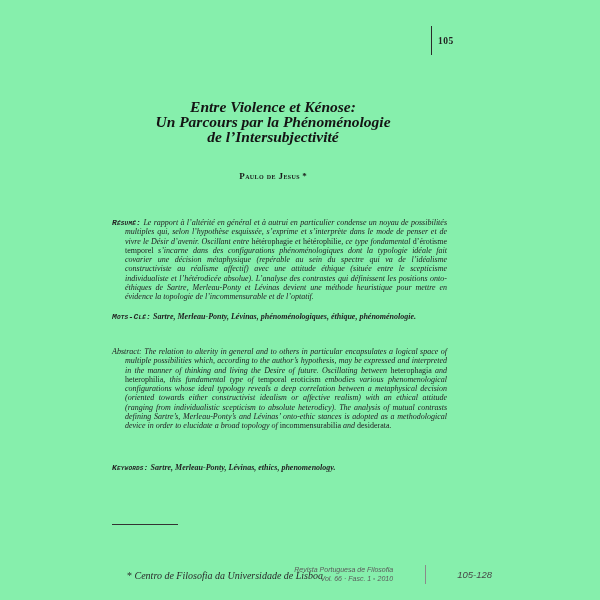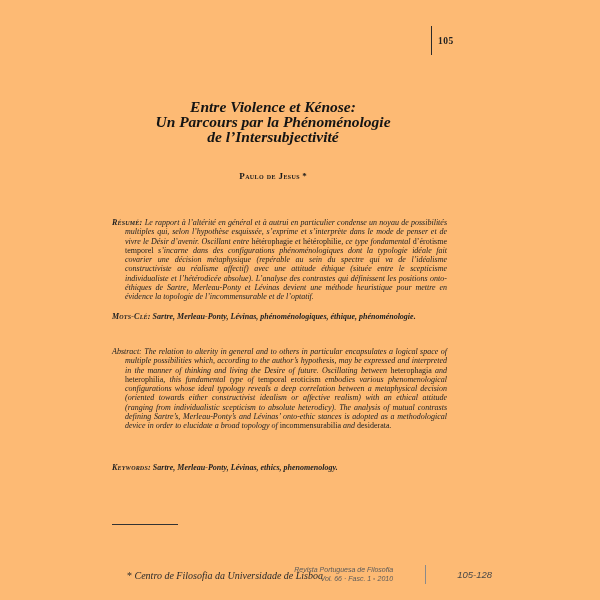--- a/index.html
+++ b/index.html
@@ -3,21 +3,21 @@
 <meta charset="utf-8">
 <style>
   html, body { margin: 0; padding: 0; }
   body {
     width: 600px; height: 600px;
     background: #fdfdfd;
     overflow: hidden;
     font-family: "Liberation Serif", serif;
     color: #1c1c1c;
   }
-  .page { position: relative; width: 600px; height: 600px; background: #fdba74; }
+  .page { position: relative; width: 600px; height: 600px; background: #86efac; }
 
   
   .pagehead {
     position: absolute; top: 26px; left: 431px; height: 29px;
     display: flex; align-items: center;
     border-left: 1.6px solid #2a2a2a; padding-left: 6px;
   }
   .pagehead .num { font-weight: bold; font-size: 9.5px; letter-spacing: 0.5px; color: #222; }
 
   
@@ -34,21 +34,21 @@
   .body-par {
     font-size: 8px; line-height: 9.3px; text-align: justify;
     padding-left: 13px; text-indent: -13px;
     font-style: italic; color: #222;
   }
   .resume   { top: 210px; }
   .mots     { top: 304px; font-weight: bold; }
   .abstract { top: 339px; }
   .keywords { top: 455px; font-weight: bold; }
 
-  .label { font-weight: bold; }
+  .label { font-weight: bold; font-family: Liberation Mono, monospace; }
   .label-sc { font-variant: small-caps; letter-spacing: 0.2px; }
   .seg-roman { font-style: normal; }
 
   
   .fn-rule { position: absolute; top: 524px; left: 112px; width: 66px; border-top: 1px solid #333; }
   .footnote { top: 560px; padding-left: 15px; font-size: 10px; font-style: italic; color: #2a2a2a; }
   .footnote .mark { font-style: normal; }
 
   
   .footer {

